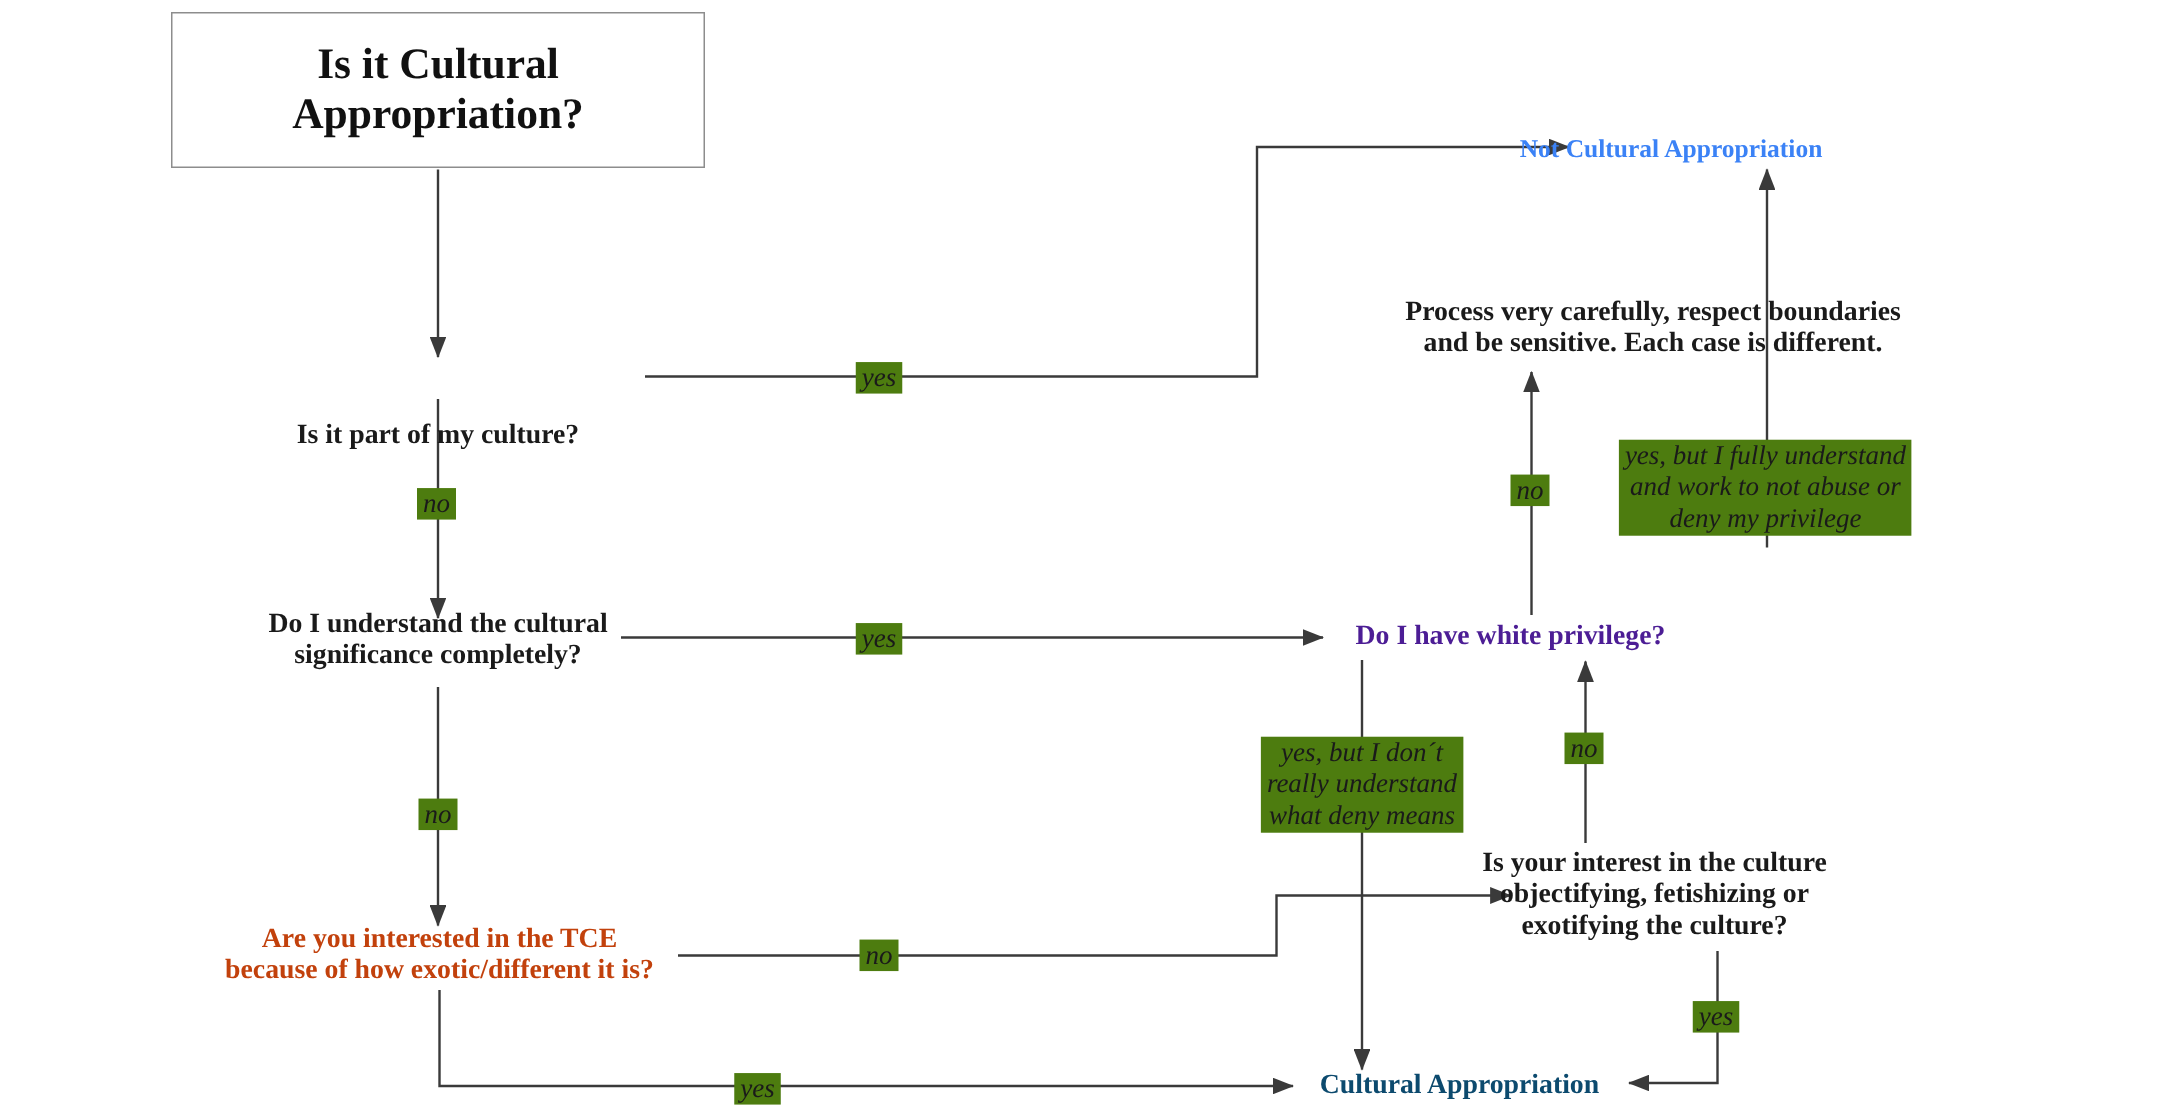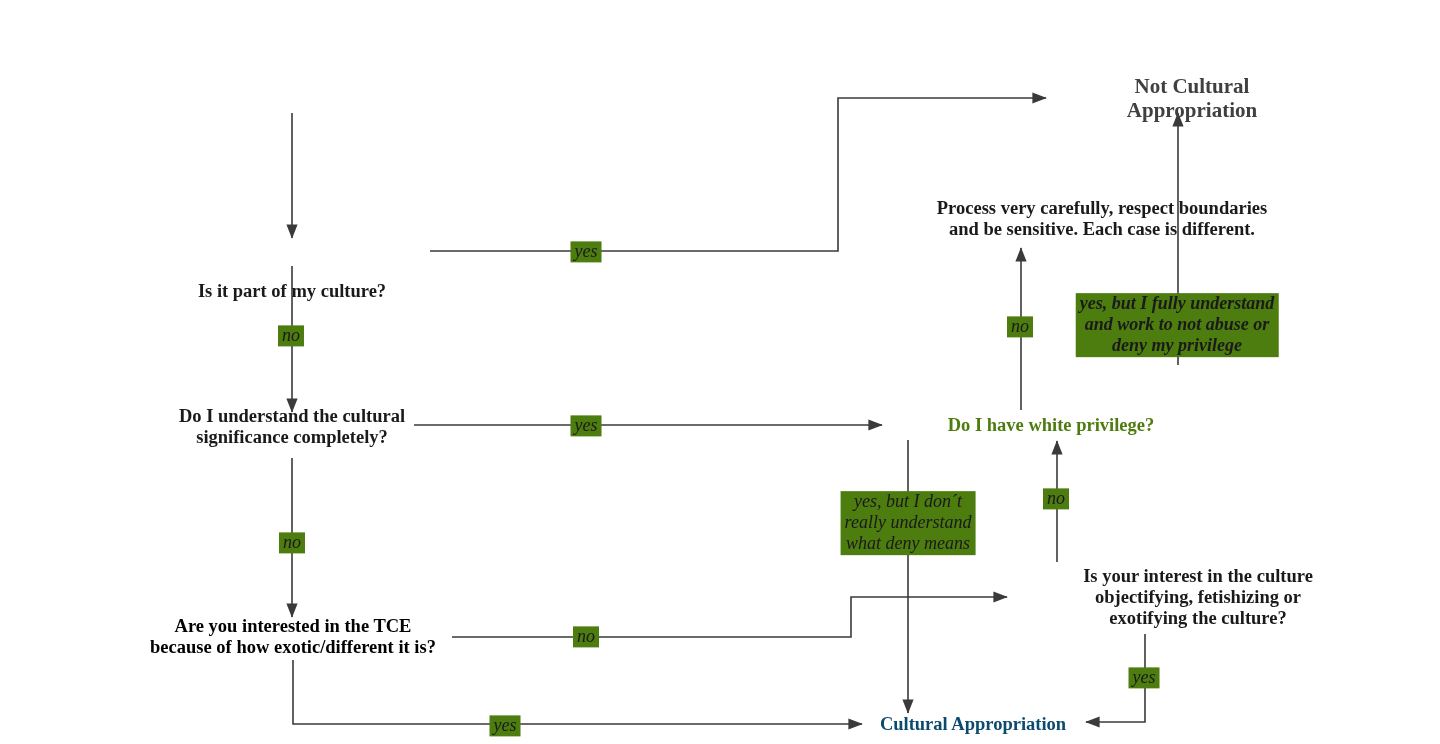--- a/index.html
+++ b/index.html
@@ -86,47 +86,51 @@
         <polyline points="452,637 851,637 851,597 1007,597" fill="none" stroke="#3a3a3a" stroke-width="1.6" stroke-linejoin="miter" marker-end="url(#arrowhead)"></polyline>
         <polyline points="293,660 293,724 862,724" fill="none" stroke="#3a3a3a" stroke-width="1.6" stroke-linejoin="miter" marker-end="url(#arrowhead)"></polyline>
         <polyline points="1021,410 1021,248" fill="none" stroke="#3a3a3a" stroke-width="1.6" stroke-linejoin="miter" marker-end="url(#arrowhead)"></polyline>
         <polyline points="908,440 908,713" fill="none" stroke="#3a3a3a" stroke-width="1.6" stroke-linejoin="miter" marker-end="url(#arrowhead)"></polyline>
         <polyline points="1057,562 1057,441" fill="none" stroke="#3a3a3a" stroke-width="1.6" stroke-linejoin="miter" marker-end="url(#arrowhead)"></polyline>
         <polyline points="1145,634 1145,722 1086,722" fill="none" stroke="#3a3a3a" stroke-width="1.6" stroke-linejoin="miter" marker-end="url(#arrowhead)"></polyline>
         <polyline points="1178,365 1178,113" fill="none" stroke="#3a3a3a" stroke-width="1.6" stroke-linejoin="miter" marker-end="url(#arrowhead)"></polyline>
       </g>
   </svg>
 
+  <div class="title-box" style="left: 114px; top: 8px; width: 356px; height: 104px; border: 1.5px solid rgb(141, 141, 141);">
+    <div class="title-text" style="font-size: 29px; color: rgb(17, 17, 17);">Is it Cultural
+Appropriation?</div>
+  </div>
 
   <div id="nodes-layer">
       <div class="node-text" style="left: 292px; top: 250px; font-size: 18.5px; color: rgb(26, 26, 26); margin-top: 41px;">Is it part of my culture?</div>
       <div class="node-text" style="left: 292px; top: 427px; font-size: 18.5px; color: rgb(26, 26, 26);">Do I understand the cultural
 significance completely?</div>
-      <div class="node-text" style="left: 293px; top: 637px; font-size: 18.5px; color: #000000;">Are you interested in the TCE
+      <div class="node-text" style="left: 293px; top: 637px; font-size: 18.5px; color: #c2410c;">Are you interested in the TCE
 because of how exotic/different it is?</div>
-      <div class="node-text" style="left: 1007px; top: 425px; font-size: 18.5px; color: #4d7c0f; margin-left: 44px;">Do I have white privilege?</div>
-      <div class="node-text" style="left: 1198px; top: 597px; font-size: 18.5px; color: rgb(26, 26, 26);">Is your interest in the culture
+      <div class="node-text" style="left: 1007px; top: 425px; font-size: 18.5px; color: #4c1d95;">Do I have white privilege?</div>
+      <div class="node-text" style="left: 1103px; top: 597px; font-size: 18.5px; color: rgb(26, 26, 26);">Is your interest in the culture
 objectifying, fetishizing or
 exotifying the culture?</div>
       <div class="node-text" style="left: 1102px; top: 219px; font-size: 18.5px; color: rgb(26, 26, 26);">Process very carefully, respect boundaries
 and be sensitive. Each case is different.</div>
-      <div class="node-text" style="left: 1192px; top: 99px; font-size: 21px; color: #404040;">Not Cultural Appropriation</div>
+      <div class="node-text" style="left: 1114px; top: 99px; font-size: 17px; color: #3b82f6;">Not Cultural Appropriation</div>
       <div class="node-text" style="left: 973px; top: 724px; font-size: 18.5px; color: #0c4a6e;">Cultural Appropriation</div>
     </div>
   <div id="labels-layer">
       <div class="edge-label" style="left: 586px; top: 252px; font-size: 18px;">yes</div>
       <div class="edge-label" style="left: 291px; top: 336px; font-size: 18px;">no</div>
       <div class="edge-label" style="left: 586px; top: 426px; font-size: 18px;">yes</div>
       <div class="edge-label" style="left: 292px; top: 543px; font-size: 18px;">no</div>
       <div class="edge-label" style="left: 586px; top: 637px; font-size: 18px;">no</div>
       <div class="edge-label" style="left: 505px; top: 726px; font-size: 18px;">yes</div>
       <div class="edge-label" style="left: 1020px; top: 327px; font-size: 18px;">no</div>
       <div class="edge-label" style="left: 908px; top: 523px; font-size: 18px;">yes, but I don´t
 really understand
 what deny means</div>
       <div class="edge-label" style="left: 1056px; top: 499px; font-size: 18px;">no</div>
       <div class="edge-label" style="left: 1144px; top: 678px; font-size: 18px;">yes</div>
-      <div class="edge-label" style="left: 1177px; top: 325px; font-size: 18px; font-weight: bold;">yes, but I fully understand
+      <div class="edge-label" style="left: 1177px; top: 325px; font-size: 18px;">yes, but I fully understand
 and work to not abuse or
 deny my privilege</div>
     </div>
 
 </div>
 
 </body></html>

